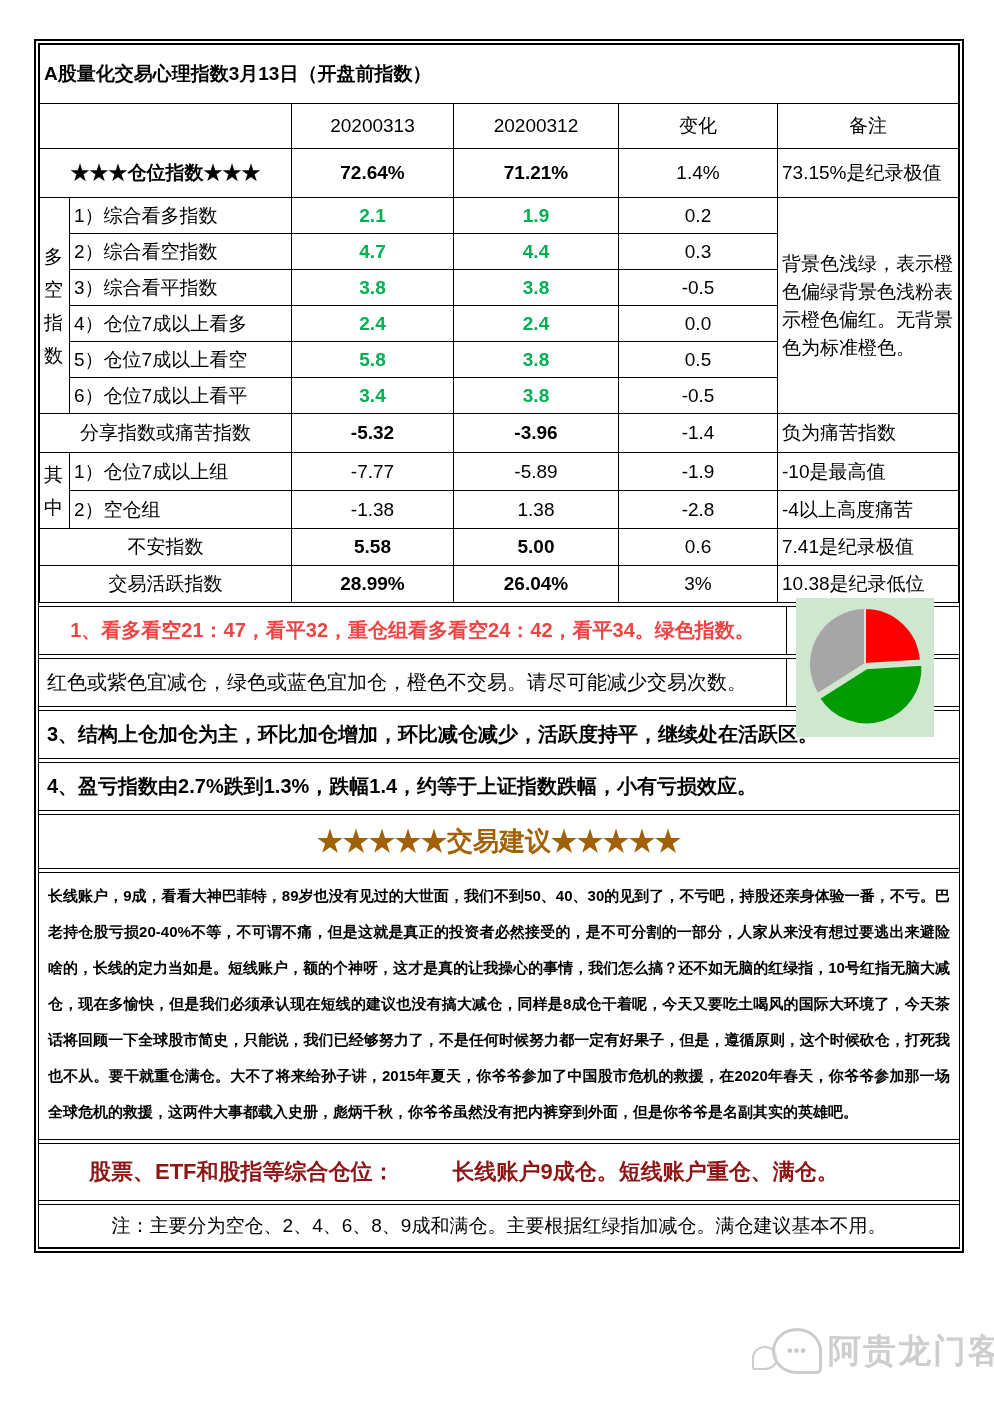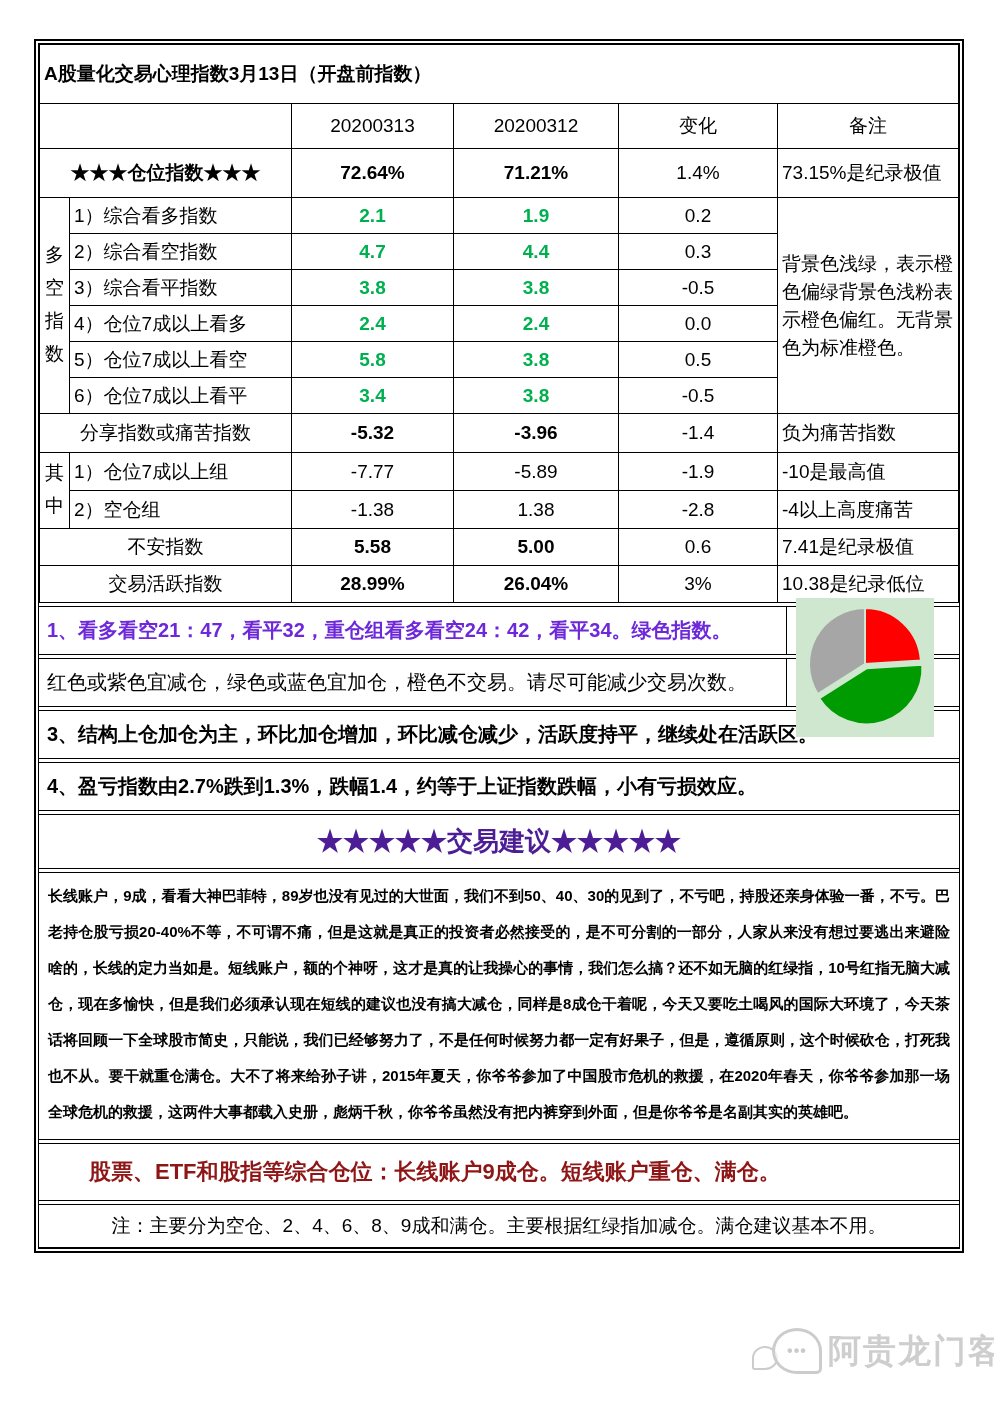--- a/index.html
+++ b/index.html
@@ -15,53 +15,53 @@
 
   table.main{width:100%;border-collapse:collapse;table-layout:fixed;}
   table.main td{border:1.5px solid #000;font-size:19px;vertical-align:middle;padding:2px 4px;}
   td.title-cell{height:54px;text-align:left;font-size:27px;font-weight:bold;border-radius:9px;}
   td.colhead{height:40px;text-align:center;font-size:20px;}
   td.poslabel{height:44px;text-align:center;font-size:20px;font-weight:bold;}
   td.bigval{text-align:center;font-size:21px;font-weight:bold;}
   td.chg{text-align:center;font-size:19px;}
   td.remark{font-size:19px;line-height:28px;padding:2px 5px;}
   td.vert{
-    text-align:center;word-break:break-all;line-height:33px;
-    padding:0 3px;font-size:19px;font-family:Liberation Mono, monospace;
+    text-align:left;word-break:break-all;line-height:33px;
+    padding:0 3px;font-size:19px;
   }
   td.rowlabel{padding-left:7px;font-size:19px;height:31px;}
   td.greenval{text-align:center;font-weight:bold;font-size:19px;color:#00b050;}
   td.boldval{text-align:center;font-weight:bold;font-size:19px;}
   td.normval{text-align:center;font-size:19px;}
   td.ctrlabel{text-align:center;font-size:19px;height:32px;}
 
   .notes{position:relative;}
   .nbox{
     border-top:1.5px solid #000;border-bottom:1.5px solid #000;
     margin-top:3px;display:flex;align-items:center;background:#fff;
   }
   .nbox .ntext{flex:1;padding:10px 8px;font-size:20px;}
   .nbox .nright{width:172px;align-self:stretch;border-left:1.5px solid #000;}
-  .note-green{color:#6d28d9;font-weight:bold;}
+  .note-green{color:#ef4444;font-weight:bold;text-align:center;}
   .note-bold{font-weight:bold;}
   .pie-float{position:absolute;top:-8px;left:757px;width:138px;height:139px;z-index:5;}
 
   .advice-head{
     border-top:1.5px solid #000;border-bottom:1.5px solid #000;margin-top:3px;
-    text-align:center;color:#4c1d95;font-weight:bold;font-size:26px;padding:9px 0;
+    text-align:center;color:#a16207;font-weight:bold;font-size:26px;padding:9px 0;
   }
   .advice-body{
     border-top:1.5px solid #000;border-bottom:1.5px solid #000;margin-top:3px;
     font-size:15px;font-weight:bold;line-height:36px;text-align:justify;
     padding:5px 9px 9px 9px;
   }
   .pos-advice{
     border-top:1.5px solid #000;border-bottom:1.5px solid #000;margin-top:3px;
     color:#8e1616;font-weight:bold;font-size:22px;
-    display:flex;padding:13px 0 13px 50px;
+    display:flex;gap:58px;padding:13px 0 13px 50px;
   }
   .footnote{
     border-top:1.5px solid #000;border-bottom:1.5px solid #000;margin-top:3px;
     font-size:19px;text-align:center;padding:8px 4px;
   }
 
   .watermark{
     position:absolute;left:752px;top:1328px;z-index:9;
     display:flex;align-items:center;opacity:.8;
   }

